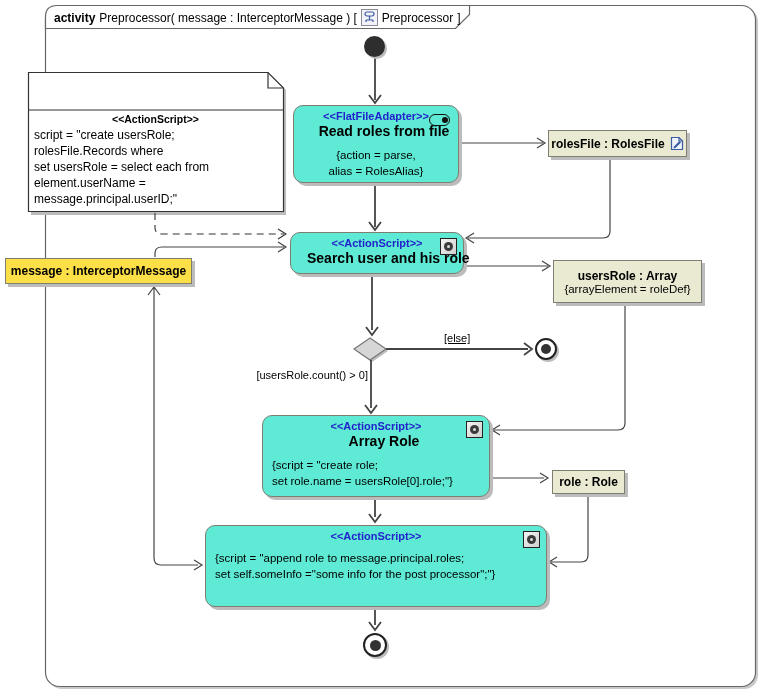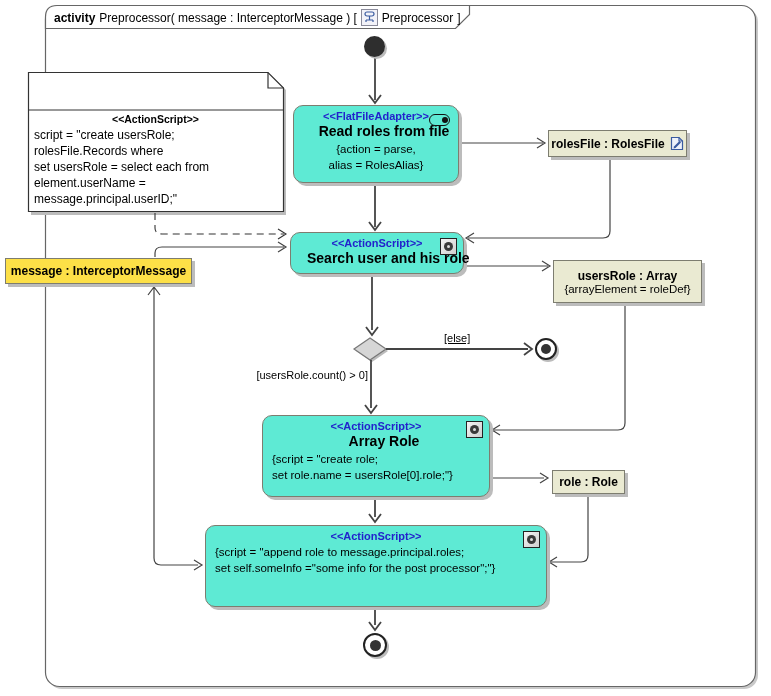--- a/index.html
+++ b/index.html
@@ -15,21 +15,21 @@
   .mini-icon svg{position:absolute;left:1px;top:1px;}
   
   .note-stereo{position:absolute;left:28px;top:113px;width:255px;text-align:center;
                font-size:10.5px;font-weight:bold;}
   .note-text{position:absolute;left:34px;top:127px;width:245px;font-size:12px;line-height:16px;}
   
   .activity{position:absolute;background:#5eead4;border:1px solid #7d7d70;border-radius:10px;
             box-shadow:3px 3px 0 #bcbcbc;text-align:center;font-size:11.5px;}
   .stereo{color:#2222CC;font-size:11px;font-weight:bold;margin-top:4px;}
   .act-name{font-size:14px;font-weight:bold;margin-top:1px;white-space:nowrap;padding-left:16px;}
-  .act-body{margin-top:2px;line-height:16px;font-size:11.5px;}
+  .act-body{margin-top:8px;line-height:16px;font-size:11.5px;}
   .act-body.left{text-align:left;padding-left:9px;}
   
   .gear-icon{position:absolute;top:5px;right:6px;width:15px;height:15px;border:1px solid #222;
              background:linear-gradient(135deg,#f4f4f4,#cfcfcf);display:flex;align-items:center;justify-content:center;}
   .gear-core{width:9px;height:9px;background:#3a3a3a;border-radius:50%;
              display:flex;align-items:center;justify-content:center;}
   .gear-hole{width:3px;height:3px;background:#ddd;border-radius:50%;}
   .adapter-icon{position:absolute;top:8px;right:8px;width:19px;height:10px;border:1.6px solid #111;
                 border-radius:6px;display:flex;align-items:center;justify-content:flex-end;}
   .adapter-dot{width:6px;height:6px;background:#111;border-radius:50%;margin-right:1px;}

